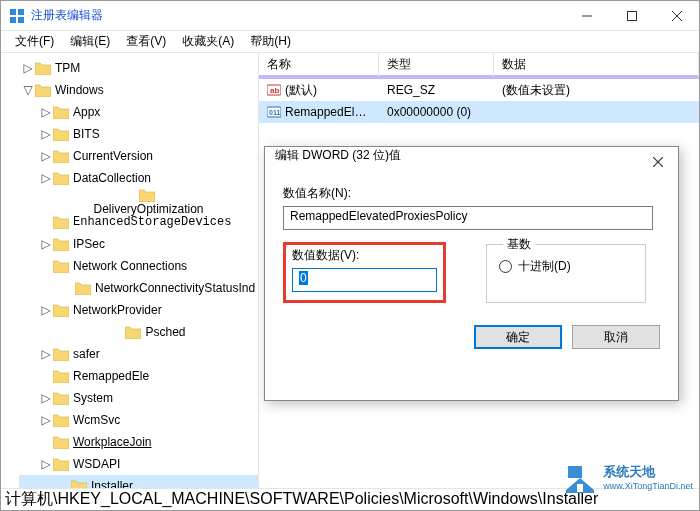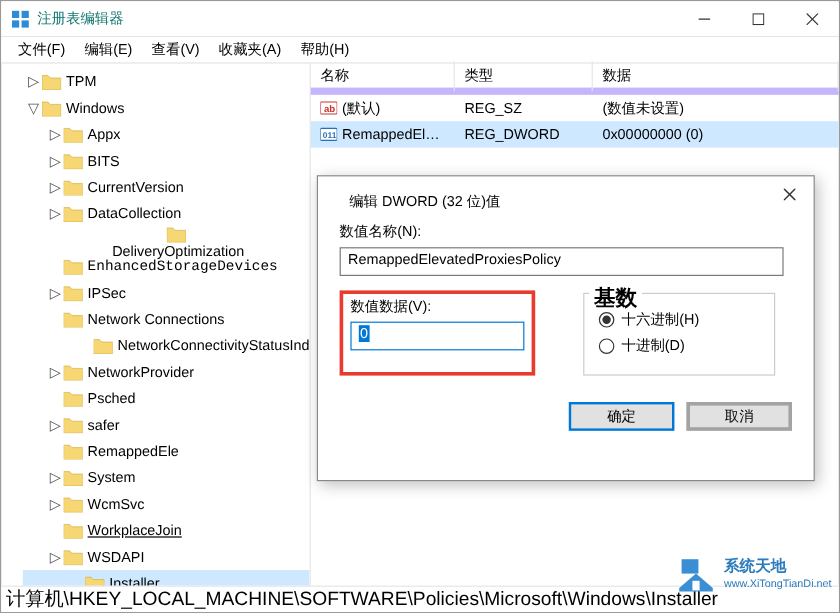--- a/index.html
+++ b/index.html
@@ -26,21 +26,21 @@
       padding-left: 8px;
     }
     .title-bar .app-icon {
       width: 16px;
       height: 16px;
       margin-right: 6px;
     }
     .title-text {
       flex: 1;
       font-size: 12px;
-      color: #0f766e;
+      color: #1d4ed8;
     }
     .win-controls {
       display: flex;
       height: 100%;
     }
     .win-btn {
       width: 45px;
       height: 100%;
       display: flex;
       align-items: center;
@@ -98,21 +98,21 @@
       display: inline-block;
       margin-right: 4px;
     }
     .list-pane {
       flex: 1;
       position: relative;
     }
     .list-header {
       display: flex;
       height: 26px;
-      border-bottom: 6px solid #c4b5fd;
+      border-bottom: 4px solid #c4b5fd;
       align-items: center;
     }
     .list-header > div {
       padding: 4px 8px;
       border-right: 1px solid #e5e5e5;
       font-size: 12px;
     }
     .col-name { width: 120px; }
     .col-type { width: 115px; }
     .col-data { flex: 1; }
@@ -154,22 +154,22 @@
       top: 145px;
       width: 415px;
       height: 255px;
       background: #fff;
       border: 1px solid #888;
       box-shadow: 3px 3px 12px rgba(0,0,0,.25);
     }
     .dialog-title {
       height: 30px;
       display: flex;
-      align-items: flex-end;
-      padding-left: 26px;
+      align-items: flex-start;
+      padding-left: 10px;
       font-size: 12px;
       gap: 40px;
     }
     .dialog-close {
       width: 40px;
       height: 30px;
       display: flex;
       align-items: center;
       justify-content: center;
       margin-left: auto;
@@ -219,25 +219,24 @@
     }
     .radio-group {
       border: 1px solid #ccc;
       padding: 8px 12px 10px 12px;
       width: 160px;
       position: relative;
     }
     .radio-legend {
       position: absolute;
       top: -9px;
-      left: 4px;
+      left: 16px;
       background: #fff;
       padding: 0 4px;
-      font-size: 18px;
-      font-weight: bold;
+      font-size: 12px;
     }
     .radio-row {
       display: flex;
       align-items: center;
       gap: 6px;
       margin: 5px 0;
       font-size: 12px;
     }
     .radio-circle {
       width: 13px;
@@ -256,21 +255,21 @@
     }
     .dialog-buttons {
       display: flex;
       justify-content: flex-end;
       gap: 10px;
       margin-top: 22px;
     }
     .dlg-btn {
       width: 88px;
       height: 24px;
-      border: 3px solid #a3a3a3;
+      border: 1px solid #a3a3a3;
       background: #e1e1e1;
       font-size: 12px;
       display: flex;
       align-items: center;
       justify-content: center;
     }
     .dlg-btn.primary {
       border: 2px solid #0078d7;
       text-align: right;
     }
@@ -402,35 +401,35 @@
             </svg></span>
           <span>IPSec</span>
         </li>
         <li class="tree-item" style="padding-left: 38px;">
           <span class="expander"></span>
           <span class="folder-icon"><svg viewBox="0 0 16 13">
               <path d="M0 1 h5 l2 2 h9 v10 h-16 z" fill="#f7d774" stroke="#c9a637" stroke-width="0.5"></path>
             </svg></span>
           <span>Network Connections</span>
         </li>
-        <li class="tree-item" style="padding-left: 38px; justify-content: flex-end;">
+        <li class="tree-item" style="padding-left: 60px;">
           <span class="expander"></span>
           <span class="folder-icon"><svg viewBox="0 0 16 13">
               <path d="M0 1 h5 l2 2 h9 v10 h-16 z" fill="#f7d774" stroke="#c9a637" stroke-width="0.5"></path>
             </svg></span>
           <span>NetworkConnectivityStatusInd</span>
         </li>
         <li class="tree-item" style="padding-left: 38px;">
           <span class="expander">▷</span>
           <span class="folder-icon"><svg viewBox="0 0 16 13">
               <path d="M0 1 h5 l2 2 h9 v10 h-16 z" fill="#f7d774" stroke="#c9a637" stroke-width="0.5"></path>
             </svg></span>
           <span>NetworkProvider</span>
         </li>
-        <li class="tree-item" style="padding-left: 38px;">
+        <li class="tree-item" style="padding-left: 38px; justify-content: center;">
           <span class="expander"></span>
           <span class="folder-icon"><svg viewBox="0 0 16 13">
               <path d="M0 1 h5 l2 2 h9 v10 h-16 z" fill="#f7d774" stroke="#c9a637" stroke-width="0.5"></path>
             </svg></span>
           <span>Psched</span>
         </li>
         <li class="tree-item" style="padding-left: 38px;">
           <span class="expander">▷</span>
           <span class="folder-icon"><svg viewBox="0 0 16 13">
               <path d="M0 1 h5 l2 2 h9 v10 h-16 z" fill="#f7d774" stroke="#c9a637" stroke-width="0.5"></path>
@@ -495,21 +494,20 @@
                 <text x="3" y="10" font-size="8" fill="#c33" font-weight="bold">ab</text>
               </svg></span><span>(默认)</span></div>
           <div class="col-type">REG_SZ</div>
           <div class="col-data">(数值未设置)</div>
         </div>
         <div class="list-row selected">
           <div class="col-name"><span class="value-icon"><svg viewBox="0 0 14 14">
                 <rect x="0" y="2" width="14" height="10" rx="1" fill="#fff" stroke="#2a6fb5" stroke-width="1"></rect>
                 <text x="2" y="10" font-size="7" fill="#2a6fb5" font-weight="bold">011</text>
               </svg></span><span>RemappedEle...</span></div>
-          <div class="col-type">REG_DWORD</div>
           <div class="col-data">0x00000000 (0)</div>
         </div>
       </div>
   </div>
 </div>
 
 <div class="status-bar">
   <span>计算机\HKEY_LOCAL_MACHINE\SOFTWARE\Policies\Microsoft\Windows\Installer</span>
 </div>
 
@@ -528,26 +526,20 @@
     <div class="text-input"><span>RemappedElevatedProxiesPolicy</span></div>
 
     <div class="row-flex">
       <div class="value-box-wrap">
         <div class="field-label">数值数据(V):</div>
         <div class="value-input"><span class="sel-text">0</span></div>
       </div>
       <div class="radio-group">
         <div class="radio-legend">基数</div>
         <div class="radio-row">
-          <span class="radio-circle">
-              <span class="radio-dot"></span>
-            </span>
-          <span>十六进制(H)</span>
-        </div>
-        <div class="radio-row">
           <span class="radio-circle"></span>
           <span>十进制(D)</span>
         </div>
       </div>
     </div>
 
     <div class="dialog-buttons">
       <div class="dlg-btn primary">确定</div>
       <div class="dlg-btn">取消</div>
     </div>

